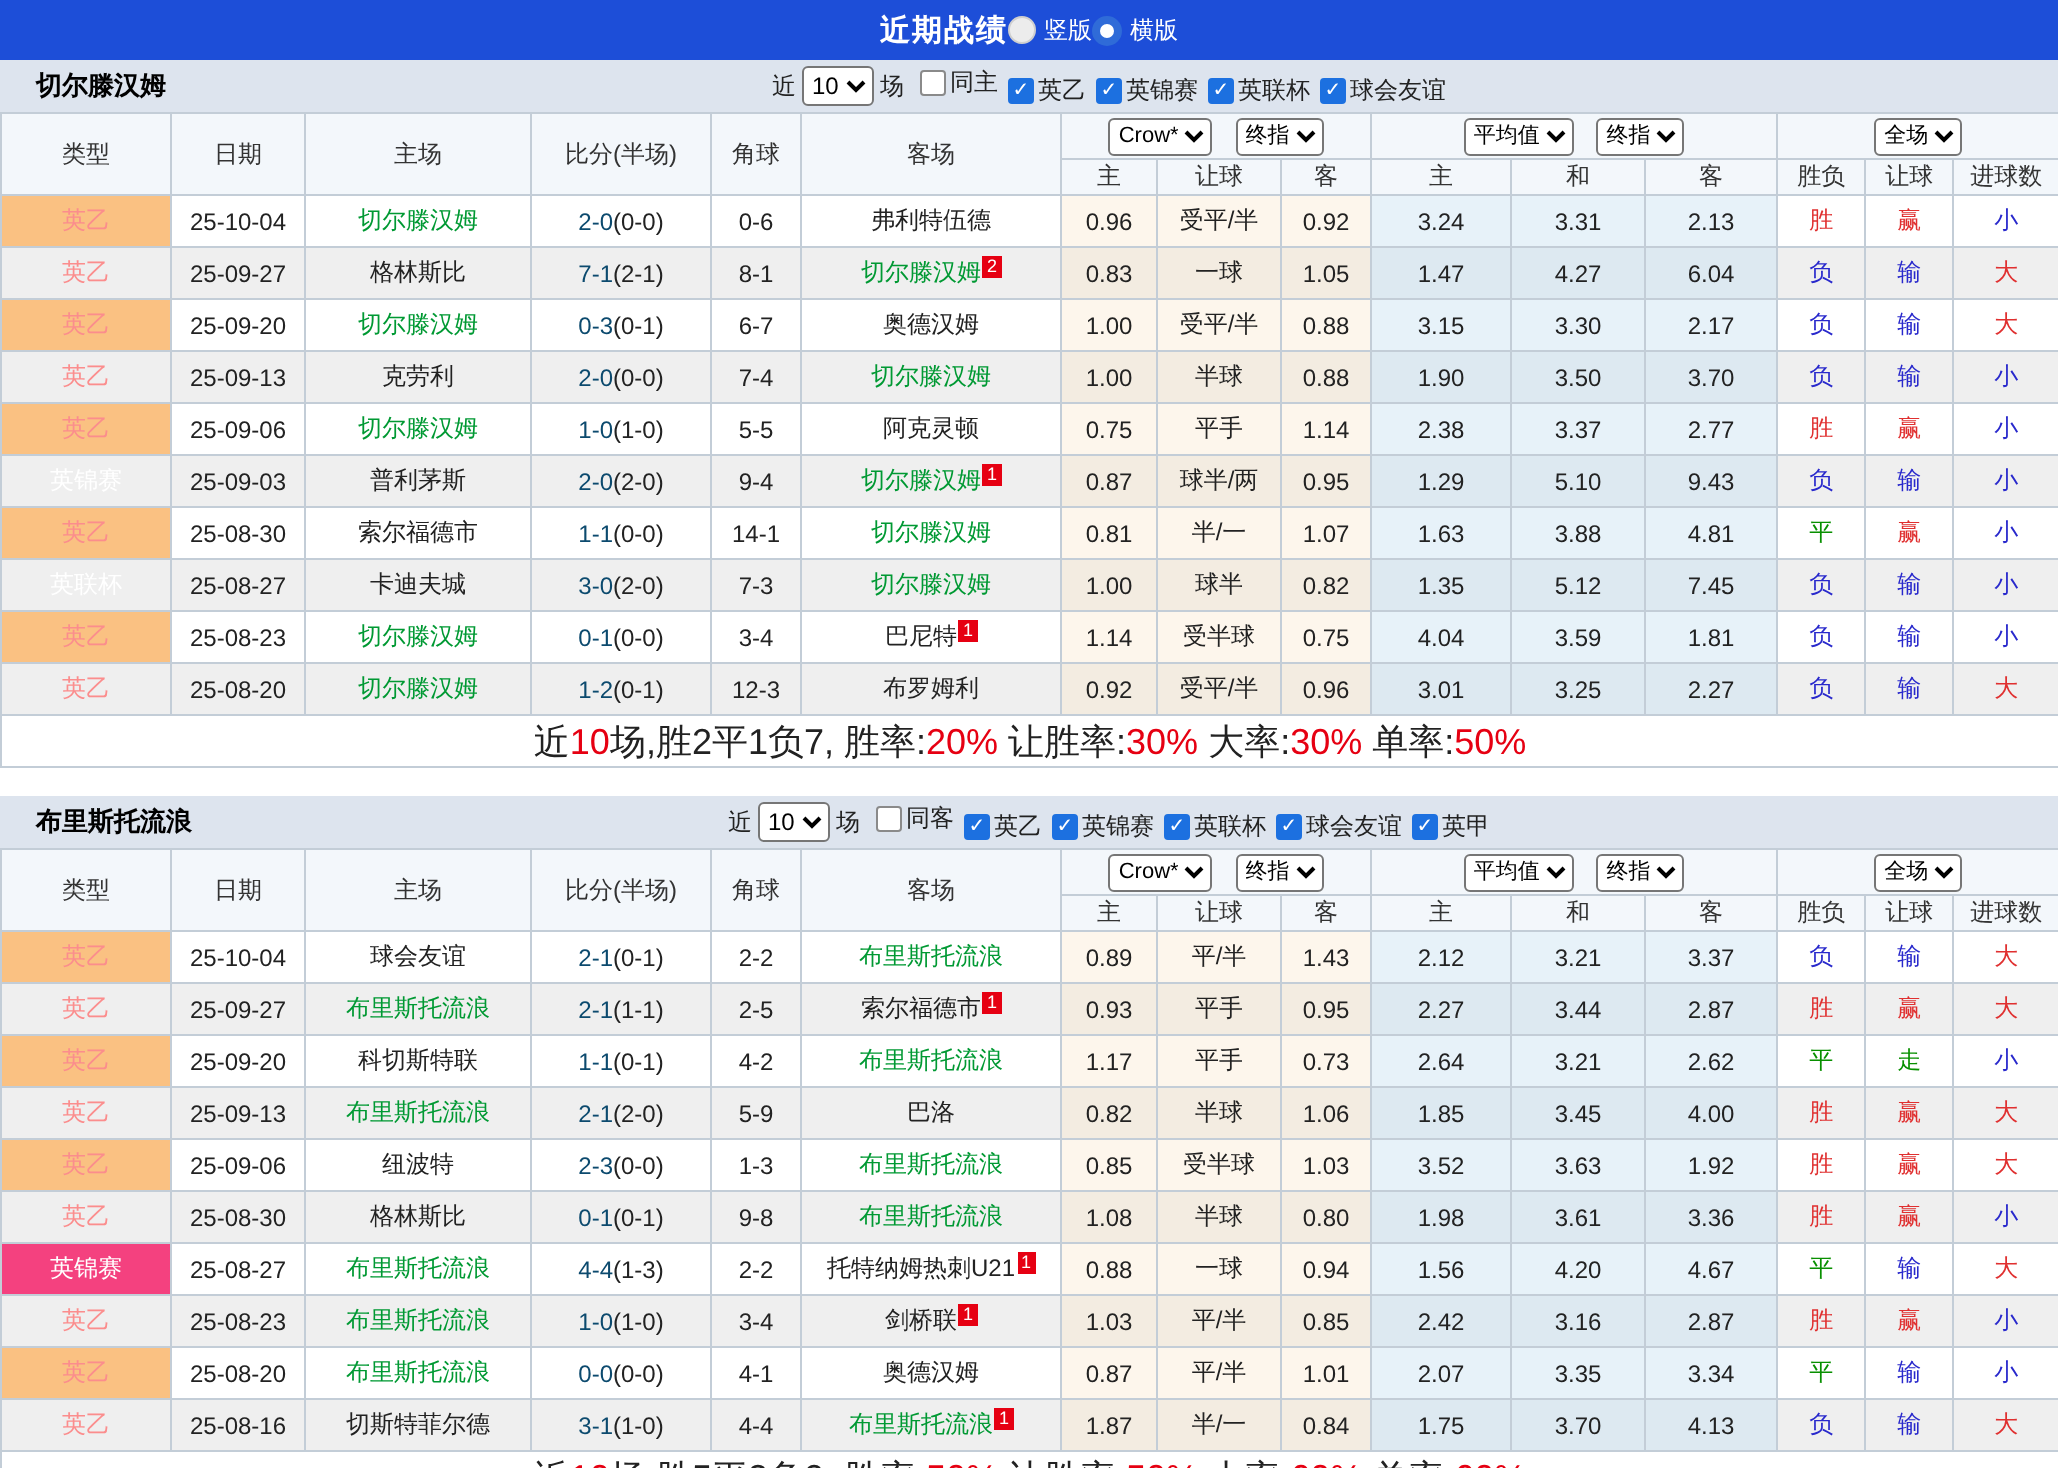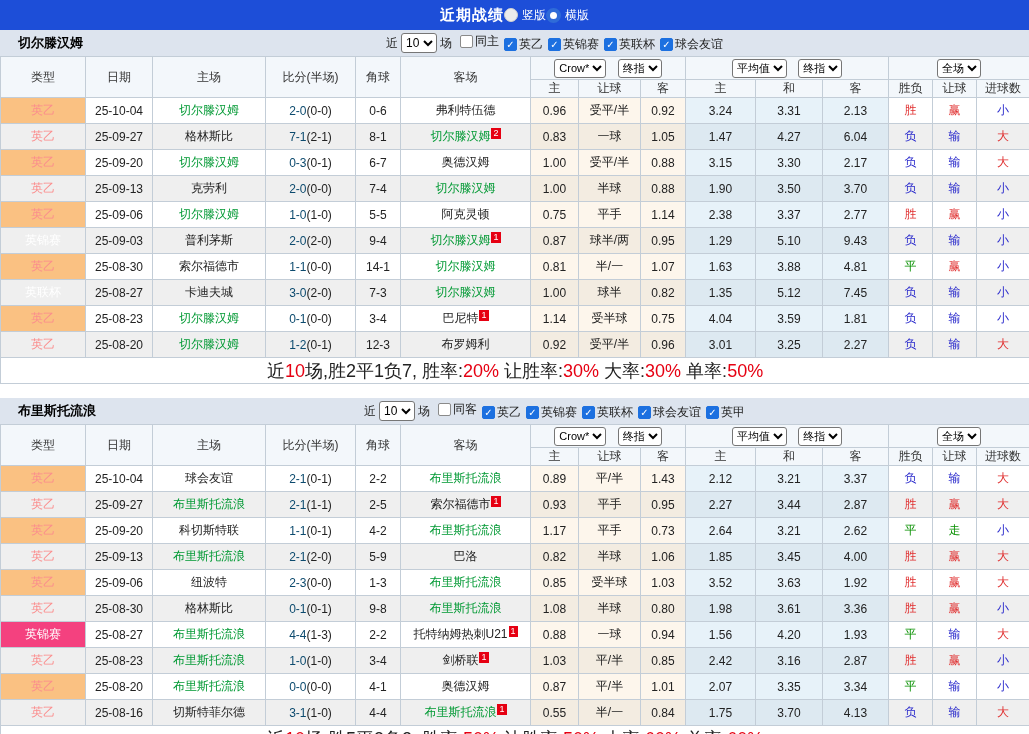--- a/index.html
+++ b/index.html
@@ -525,21 +525,21 @@
           <td>25-08-27</td>
           <td><span class="team focus">布里斯托流浪</span></td>
           <td><span class="score-main">4-4</span><span>(1-3)</span></td>
           <td>2-2</td>
           <td><span class="team">托特纳姆热刺U21</span><sup class="badge">1</sup></td>
           <td class="col-crow">0.88</td>
           <td class="col-crow">一球</td>
           <td class="col-crow">0.94</td>
           <td class="col-avg">1.56</td>
           <td class="col-avg">4.20</td>
-          <td class="col-avg">1.93</td>
+          <td class="col-avg">4.67</td>
           <td><span class="res-draw">平</span></td>
           <td><span class="res-loss">输</span></td>
           <td><span class="res-win">大</span></td>
         </tr>
         <tr>
           <td class="type-league2">英乙</td>
           <td>25-08-23</td>
           <td><span class="team focus">布里斯托流浪</span></td>
           <td><span class="score-main">1-0</span><span>(1-0)</span></td>
           <td>3-4</td>
@@ -571,21 +571,21 @@
           <td><span class="res-loss">输</span></td>
           <td><span class="res-loss">小</span></td>
         </tr>
         <tr>
           <td class="type-league2">英乙</td>
           <td>25-08-16</td>
           <td><span class="team">切斯特菲尔德</span></td>
           <td><span class="score-main">3-1</span><span>(1-0)</span></td>
           <td>4-4</td>
           <td><span class="team focus">布里斯托流浪</span><sup class="badge">1</sup></td>
-          <td class="col-crow">0.55</td>
+          <td class="col-crow">1.87</td>
           <td class="col-crow">半/一</td>
           <td class="col-crow">0.84</td>
           <td class="col-avg">1.75</td>
           <td class="col-avg">3.70</td>
           <td class="col-avg">4.13</td>
           <td><span class="res-loss">负</span></td>
           <td><span class="res-loss">输</span></td>
           <td><span class="res-win">大</span></td>
         </tr>
       </tbody>

